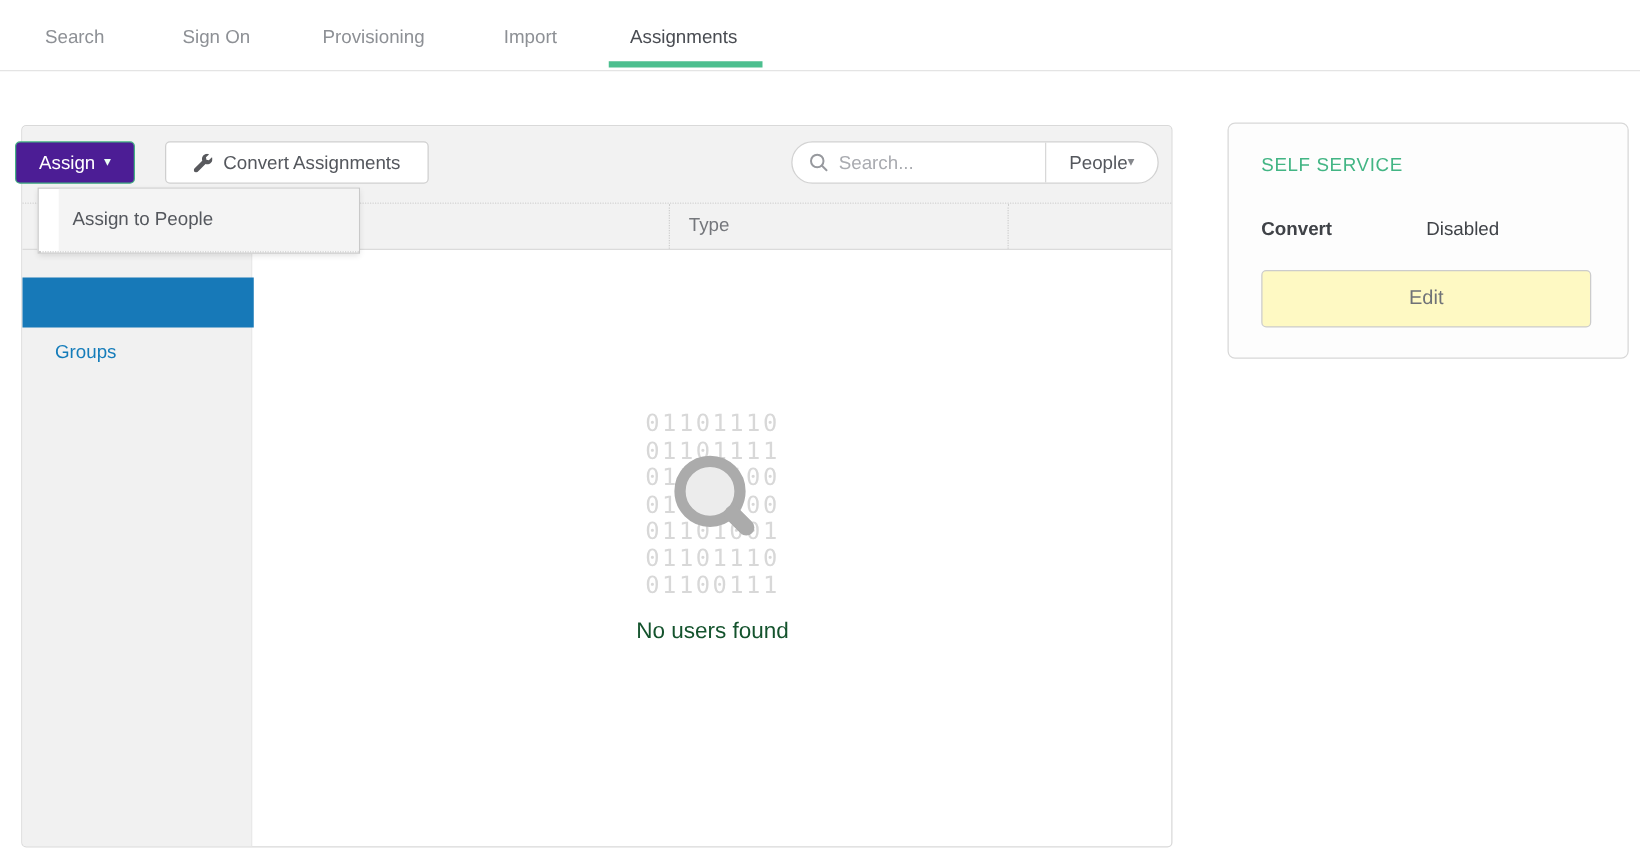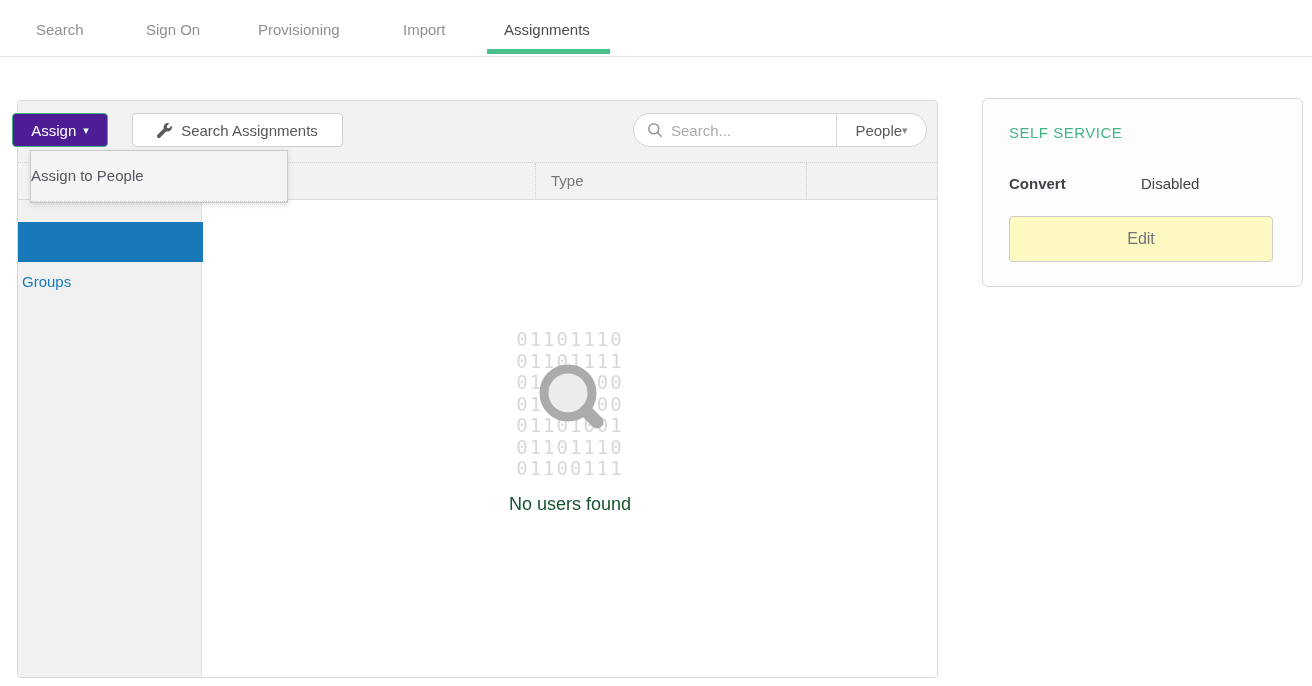--- a/index.html
+++ b/index.html
@@ -41,31 +41,31 @@
   #search-input::placeholder { color:#a9abb0; }
   #filter-seg { flex:1; display:flex; align-items:center; justify-content:center; gap:0;
                 font-size:15px; color:#54575d; cursor:pointer; }
   .caret { font-size:11px; line-height:1; }
   #filter-caret { color:#85878c; }
   #assign-caret { color:#eafff5; }
 
   
   #assign-menu { position:absolute; left:30px; top:150px; width:258px; background:#fff;
                  border:1px solid #c9c9c9; box-shadow:0 2px 5px rgba(0,0,0,0.12); z-index:50; }
-  .menu-item { height:50px; line-height:50px; font-size:15px; color:#54575d;
-               cursor:pointer; background:#fff; }
+  .menu-item { height:50px; line-height:50px; padding-left:11px; font-size:15px; color:#54575d;
+               cursor:pointer; background:#fff;margin-left:16px; }
   .menu-item.hovered { background:#f4f4f4; }
   #menu-sep { border-top:1px dotted #cccccc; }
 
   
   #sidebar { position:absolute; left:18px; top:200px; width:184px; height:477px;
              background:#f1f1f1; border-right:1px solid #e2e2e2; border-radius:0 0 0 3px; }
   #sidebar-item-people { position:absolute; left:18px; top:222px; width:185px; height:40px;
                          background:#1779b8; cursor:pointer; }
-  #sidebar-item-groups { position:absolute; left:2px; top:262px; width:185px; height:40px;
+  #sidebar-item-groups { position:absolute; left:24px; top:262px; width:185px; height:40px;
                          line-height:40px; padding-left:20px; font-size:15px; color:#147cba;
                          cursor:pointer; }
 
   
   #binary-art { position:absolute; left:202px; top:329px; width:736px; text-align:center;
                 font-family:"DejaVu Sans Mono","Liberation Mono",monospace; font-size:19px;
                 line-height:21.5px; letter-spacing:2px; color:#d8d8d8; }
   #magnifier { position:absolute; left:528px; top:353px; }
   #no-users-message { position:absolute; left:202px; top:494px; width:736px; text-align:center;
                       font-size:18px; color:#14532d; }
@@ -106,21 +106,21 @@
   <span>Assign</span>
   <span class="caret" id="assign-caret">▾</span>
 </div>
 
 <div id="convert-button">
   <span style="display:flex">
     <svg width="15" height="15" viewBox="0 0 512 512">
         <path fill="#58595d" d="M507.7 109.3c-2.2-9.1-13.5-12.2-20.1-5.6l-74.4 74.4-67.9-11.3L334 98.9l74.4-74.4c6.6-6.6 3.4-17.9-5.7-20.1-47.4-11.7-99.6 1.1-136.8 38.2-39.6 39.6-50.5 97.1-34.6 147.2L18.7 402.5c-25 25-25 65.5 0 90.5s65.5 25 90.5 0l212.5-212.5c50.2 16.2 107.8 5.3 147.6-34.5 37.2-37.2 49.9-89.4 38.4-136.7z"></path>
       </svg>
   </span>
-  <span>Search Assignments</span>
+  <span>Convert Assignments</span>
 </div>
 
 <div id="search-group">
   <div id="search-seg">
     <span style="display:flex">
       <svg width="16" height="16" viewBox="0 0 16 16" fill="none" stroke="#97999e" stroke-width="1.6">
         <circle cx="6.8" cy="6.8" r="5"></circle>
           <line x1="10.6" y1="10.6" x2="14.2" y2="14.2" stroke-linecap="round"></line>
       </svg>
     </span>

